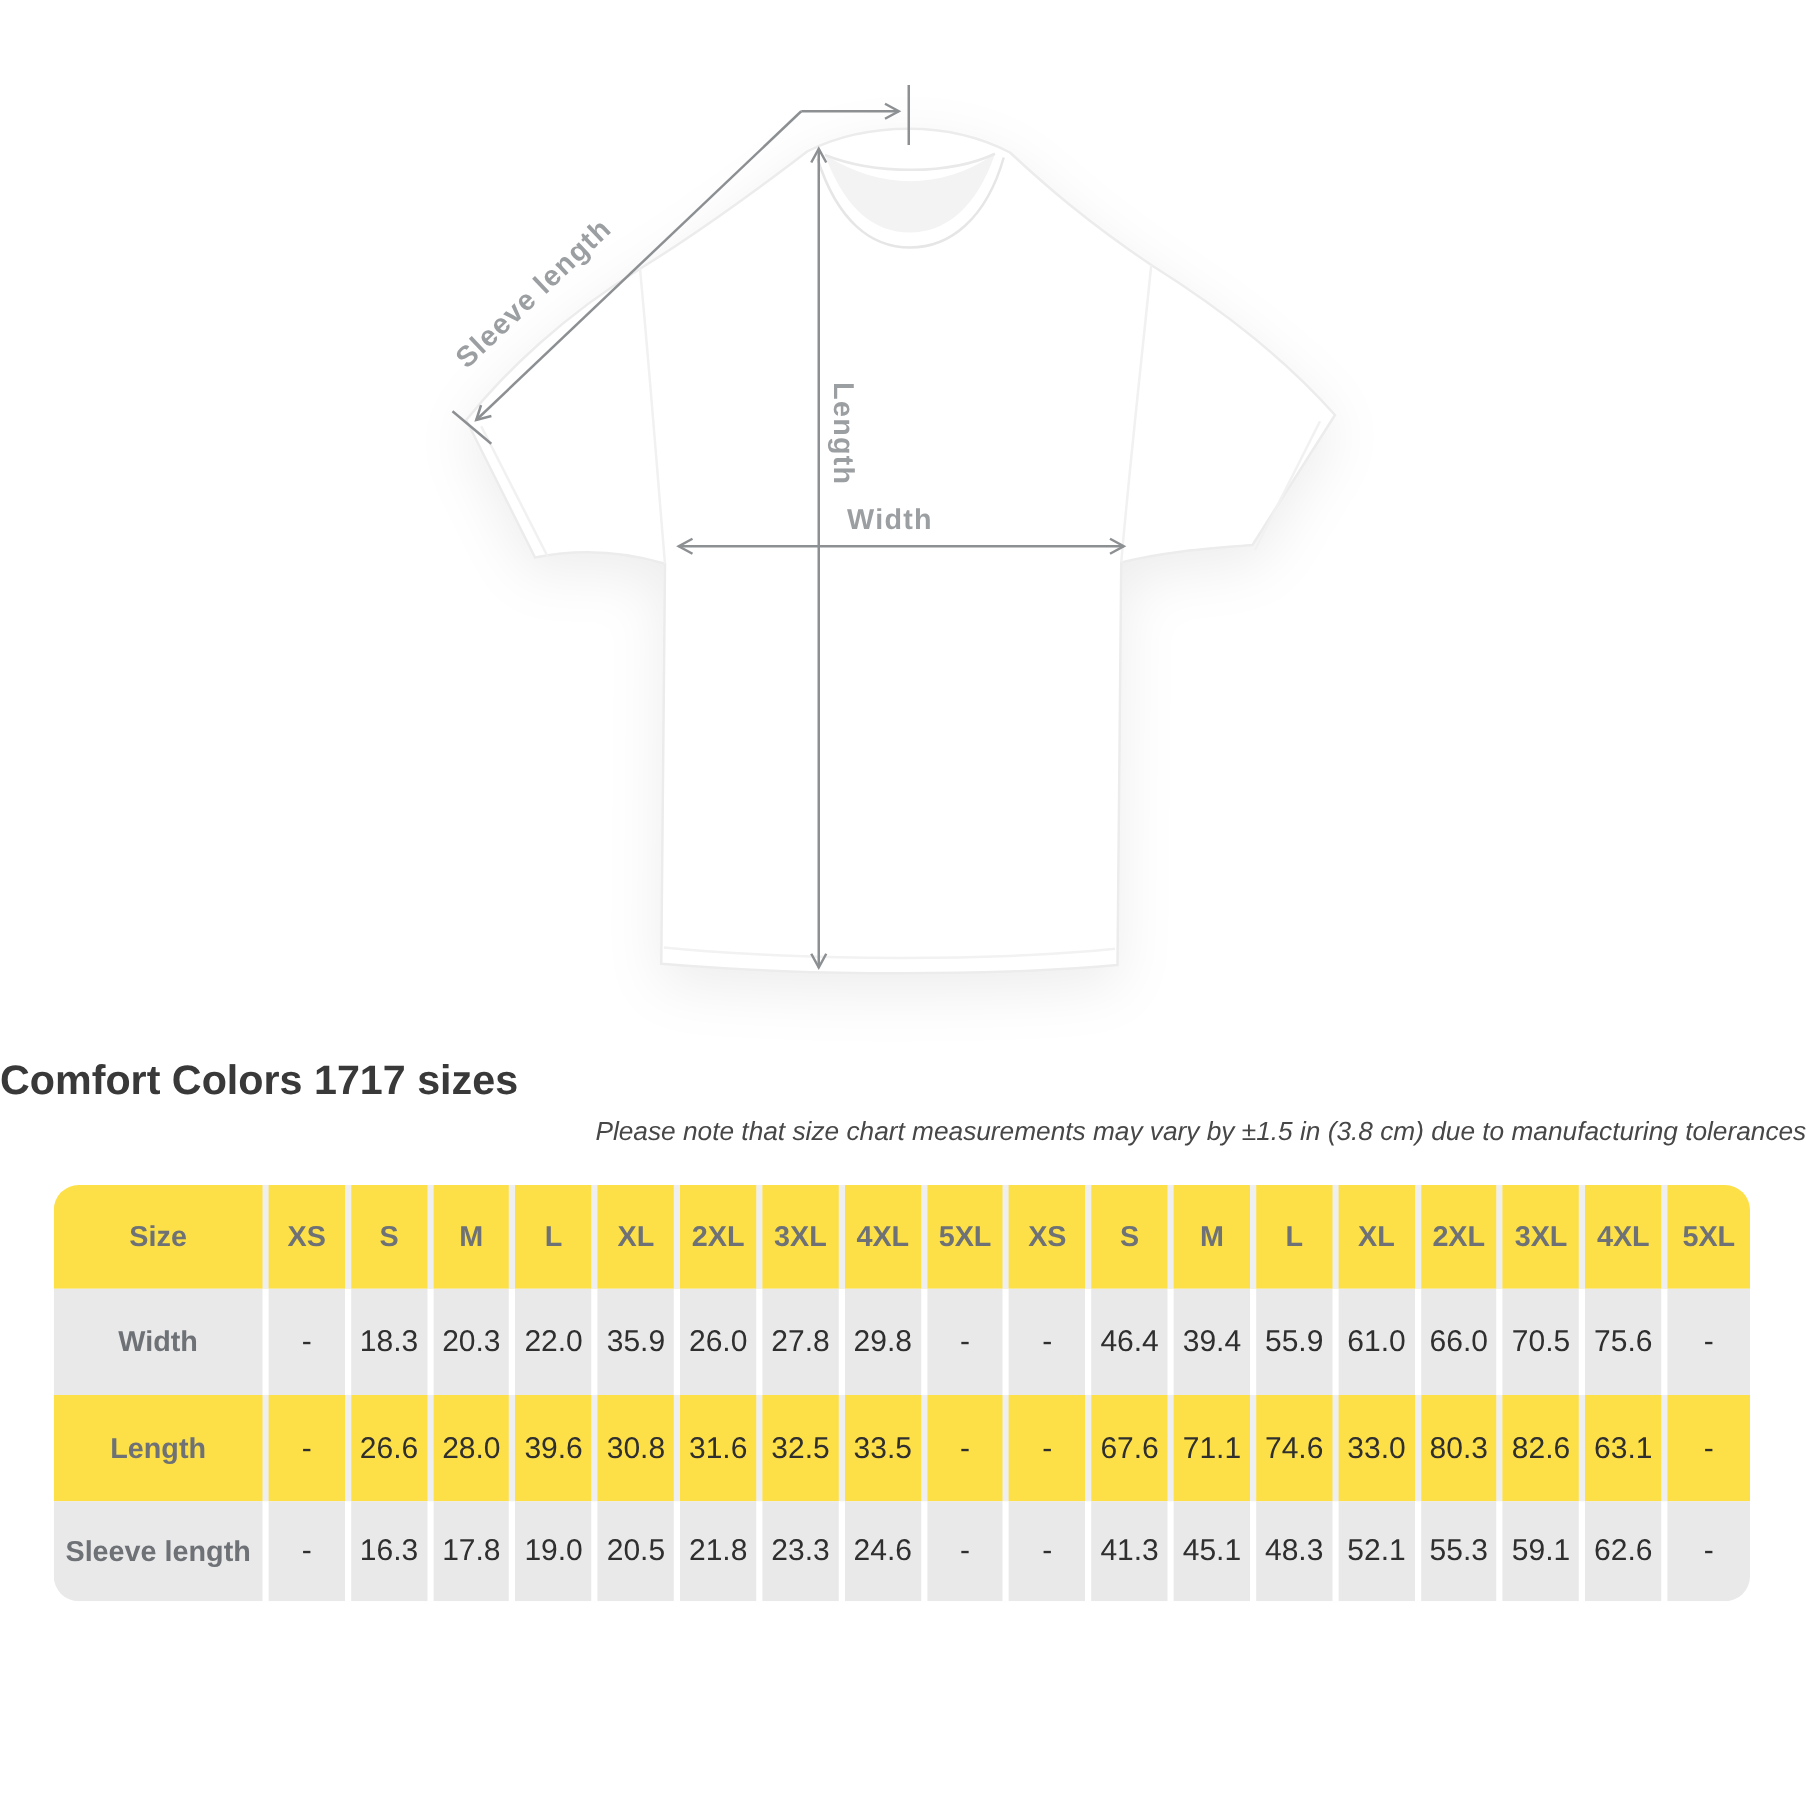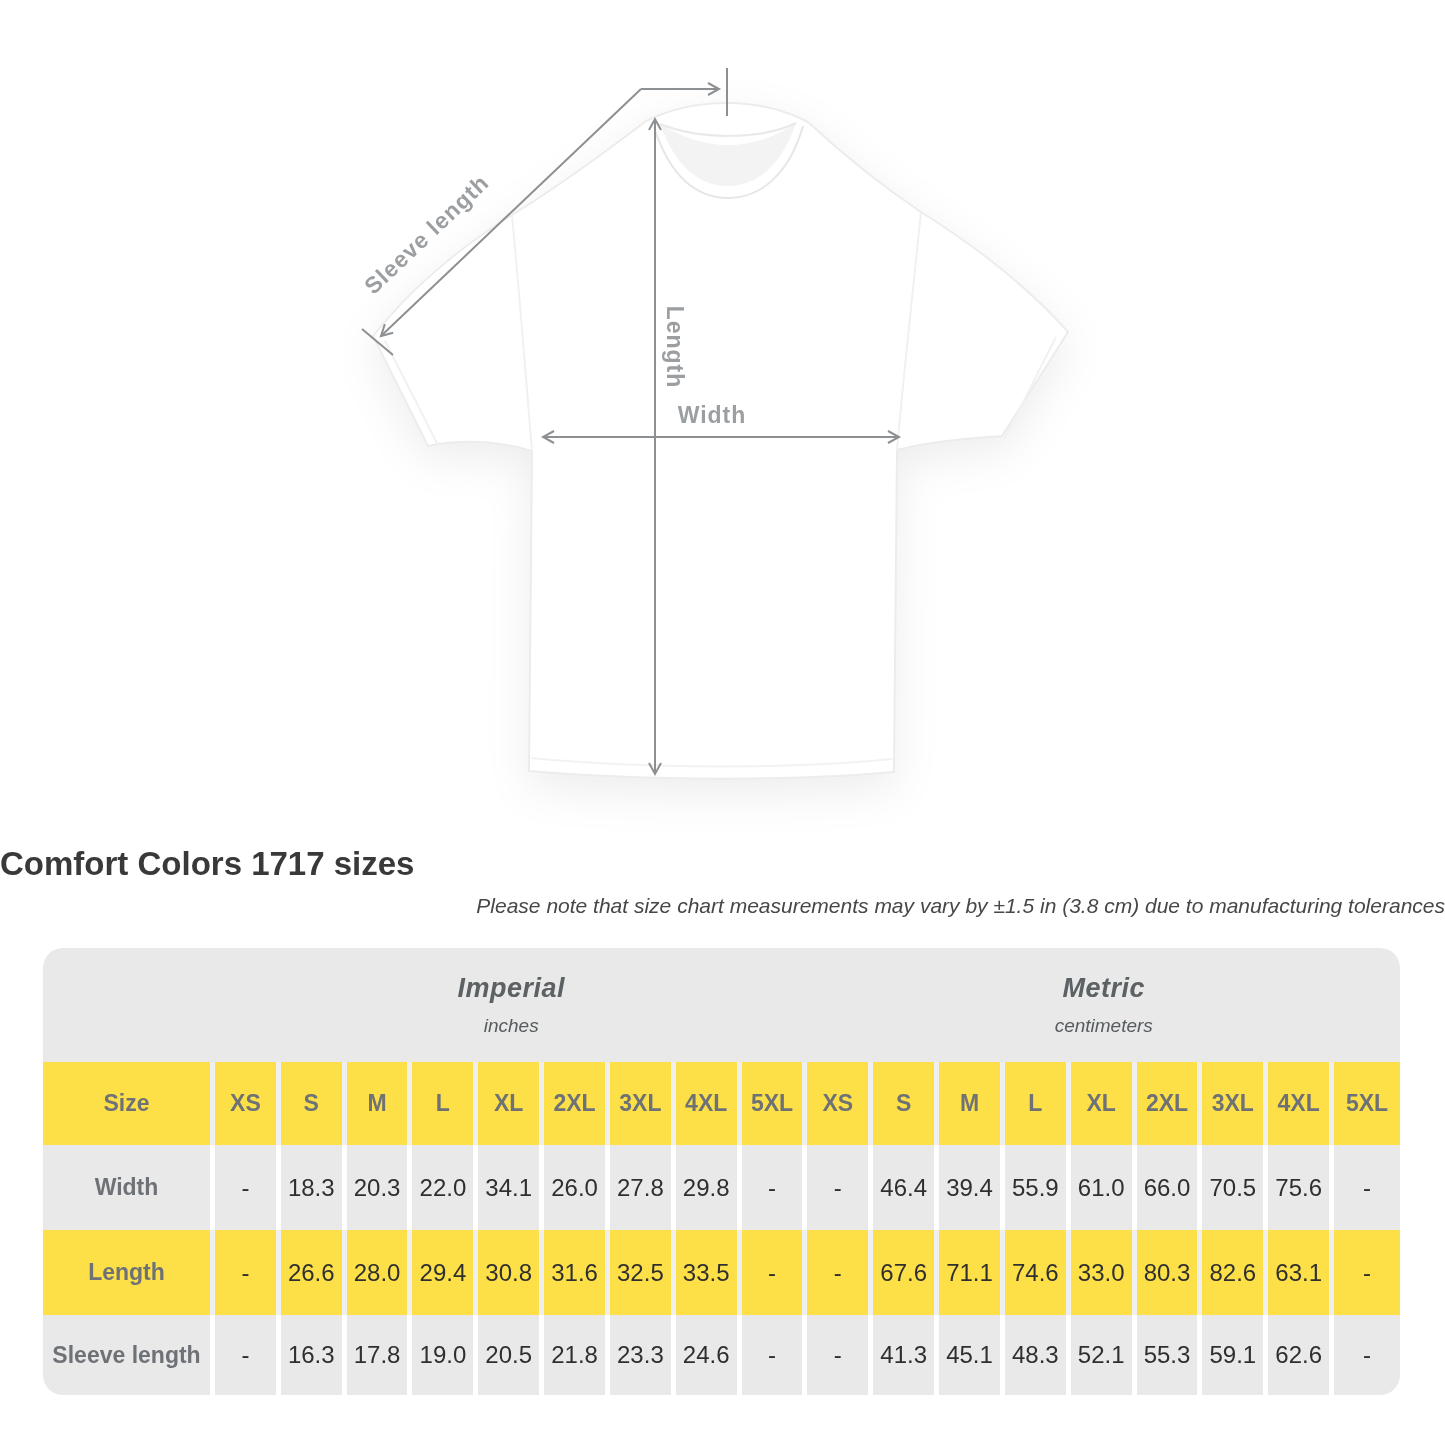--- a/index.html
+++ b/index.html
@@ -158,31 +158,20 @@
 <div class="page-title">Comfort Colors 1717 sizes</div>
 <div class="page-subtitle">Please note that size chart measurements may vary by ±1.5 in (3.8 cm) due to manufacturing tolerances</div>
 
 <div class="table-wrap">
   <table class="size-chart">
     <colgroup>
       <col class="label-col">
       <col span="18">
     </colgroup>
     <thead>
-      <tr class="band-row">
-        <td></td>
-        <td colspan="9">
-          <div class="unit-name">Imperial</div>
-          <div class="unit-sub">inches</div>
-        </td>
-        <td colspan="9">
-          <div class="unit-name">Metric</div>
-          <div class="unit-sub">centimeters</div>
-        </td>
-      </tr>
       <tr class="size-row row-white" id="size-row">
         <th class="label-cell">Size</th>
 
       <th class="size-cell">XS</th>
           <th class="size-cell">S</th>
           <th class="size-cell">M</th>
           <th class="size-cell">L</th>
           <th class="size-cell">XL</th>
           <th class="size-cell">2XL</th>
           <th class="size-cell">3XL</th>
@@ -200,41 +189,41 @@
         </tr>
     </thead>
     <tbody id="data-rows">
 
     <tr class="row-gray">
           <th class="label-cell">Width</th>
           <td class="value-cell">-</td>
           <td class="value-cell">18.3</td>
           <td class="value-cell">20.3</td>
           <td class="value-cell">22.0</td>
-          <td class="value-cell">34.1</td>
+          <td class="value-cell">35.9</td>
           <td class="value-cell">26.0</td>
           <td class="value-cell">27.8</td>
           <td class="value-cell">29.8</td>
           <td class="value-cell">-</td>
           <td class="value-cell">-</td>
           <td class="value-cell">46.4</td>
           <td class="value-cell">39.4</td>
           <td class="value-cell">55.9</td>
           <td class="value-cell">61.0</td>
           <td class="value-cell">66.0</td>
           <td class="value-cell">70.5</td>
           <td class="value-cell">75.6</td>
           <td class="value-cell">-</td>
         </tr>
         <tr class="row-white">
           <th class="label-cell">Length</th>
           <td class="value-cell">-</td>
           <td class="value-cell">26.6</td>
           <td class="value-cell">28.0</td>
-          <td class="value-cell">29.4</td>
+          <td class="value-cell">39.6</td>
           <td class="value-cell">30.8</td>
           <td class="value-cell">31.6</td>
           <td class="value-cell">32.5</td>
           <td class="value-cell">33.5</td>
           <td class="value-cell">-</td>
           <td class="value-cell">-</td>
           <td class="value-cell">67.6</td>
           <td class="value-cell">71.1</td>
           <td class="value-cell">74.6</td>
           <td class="value-cell">33.0</td>

